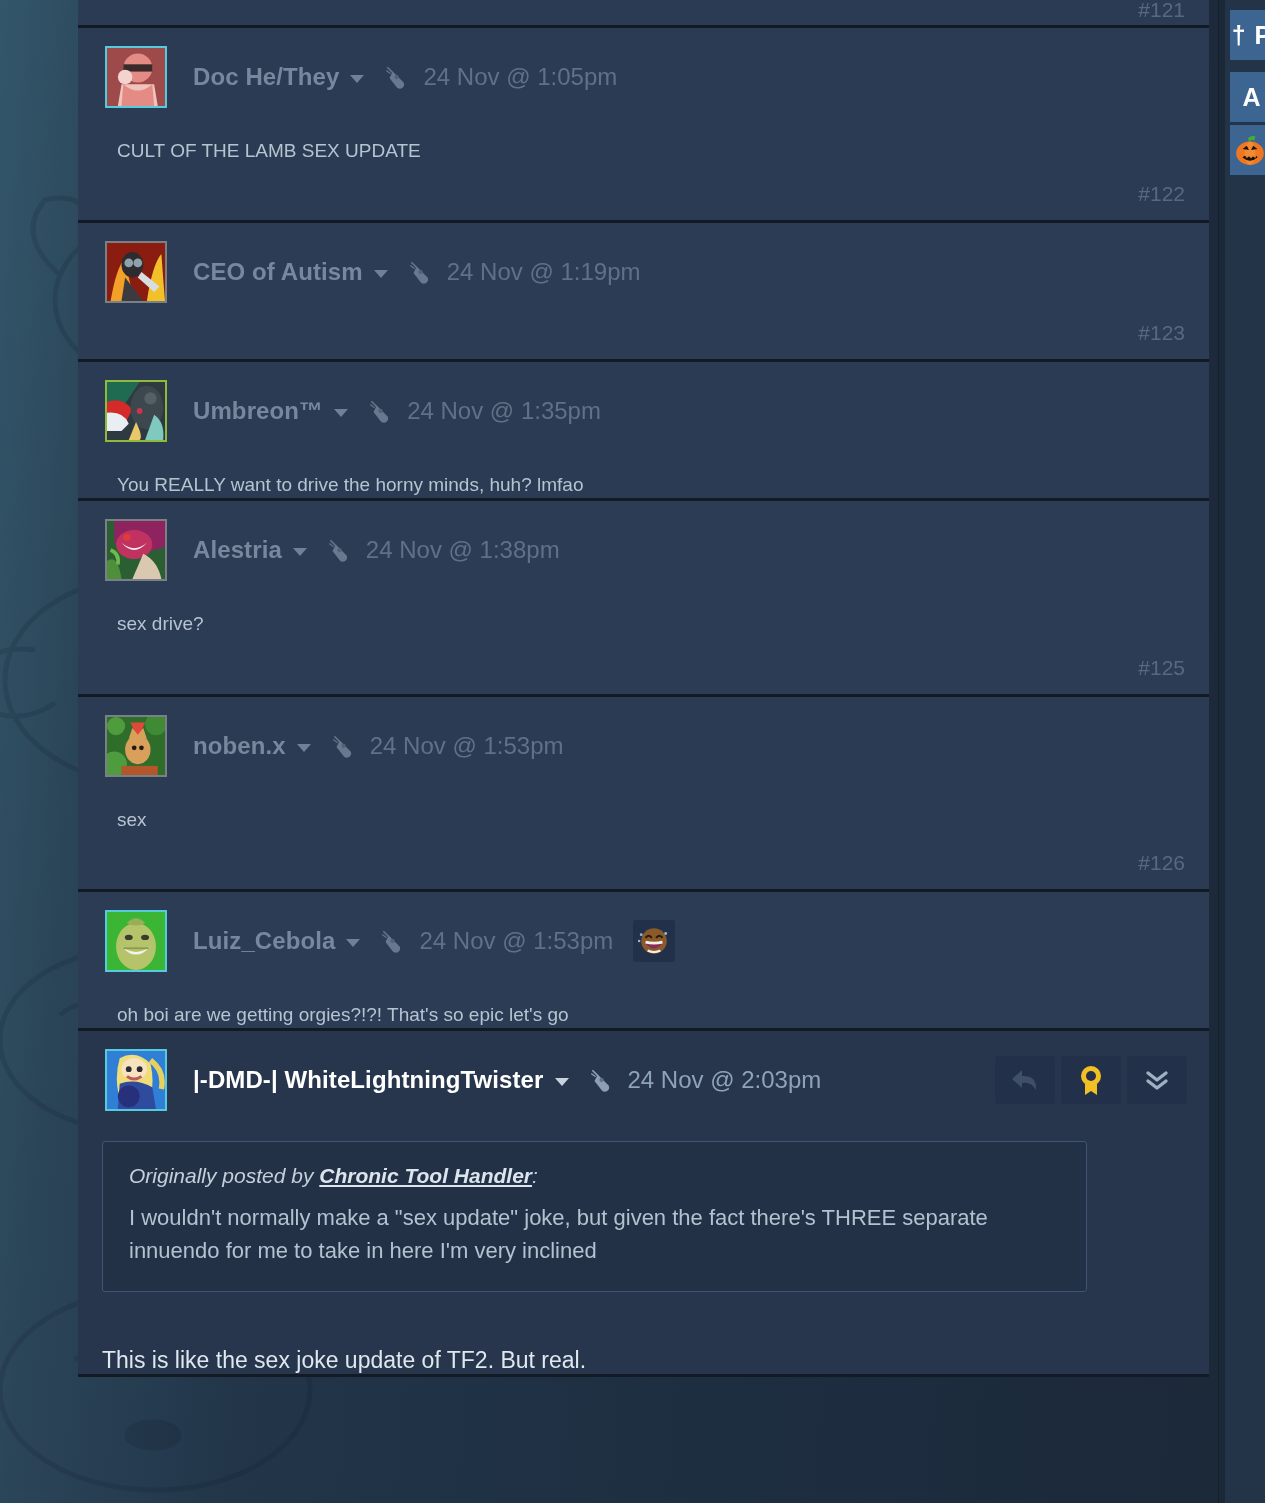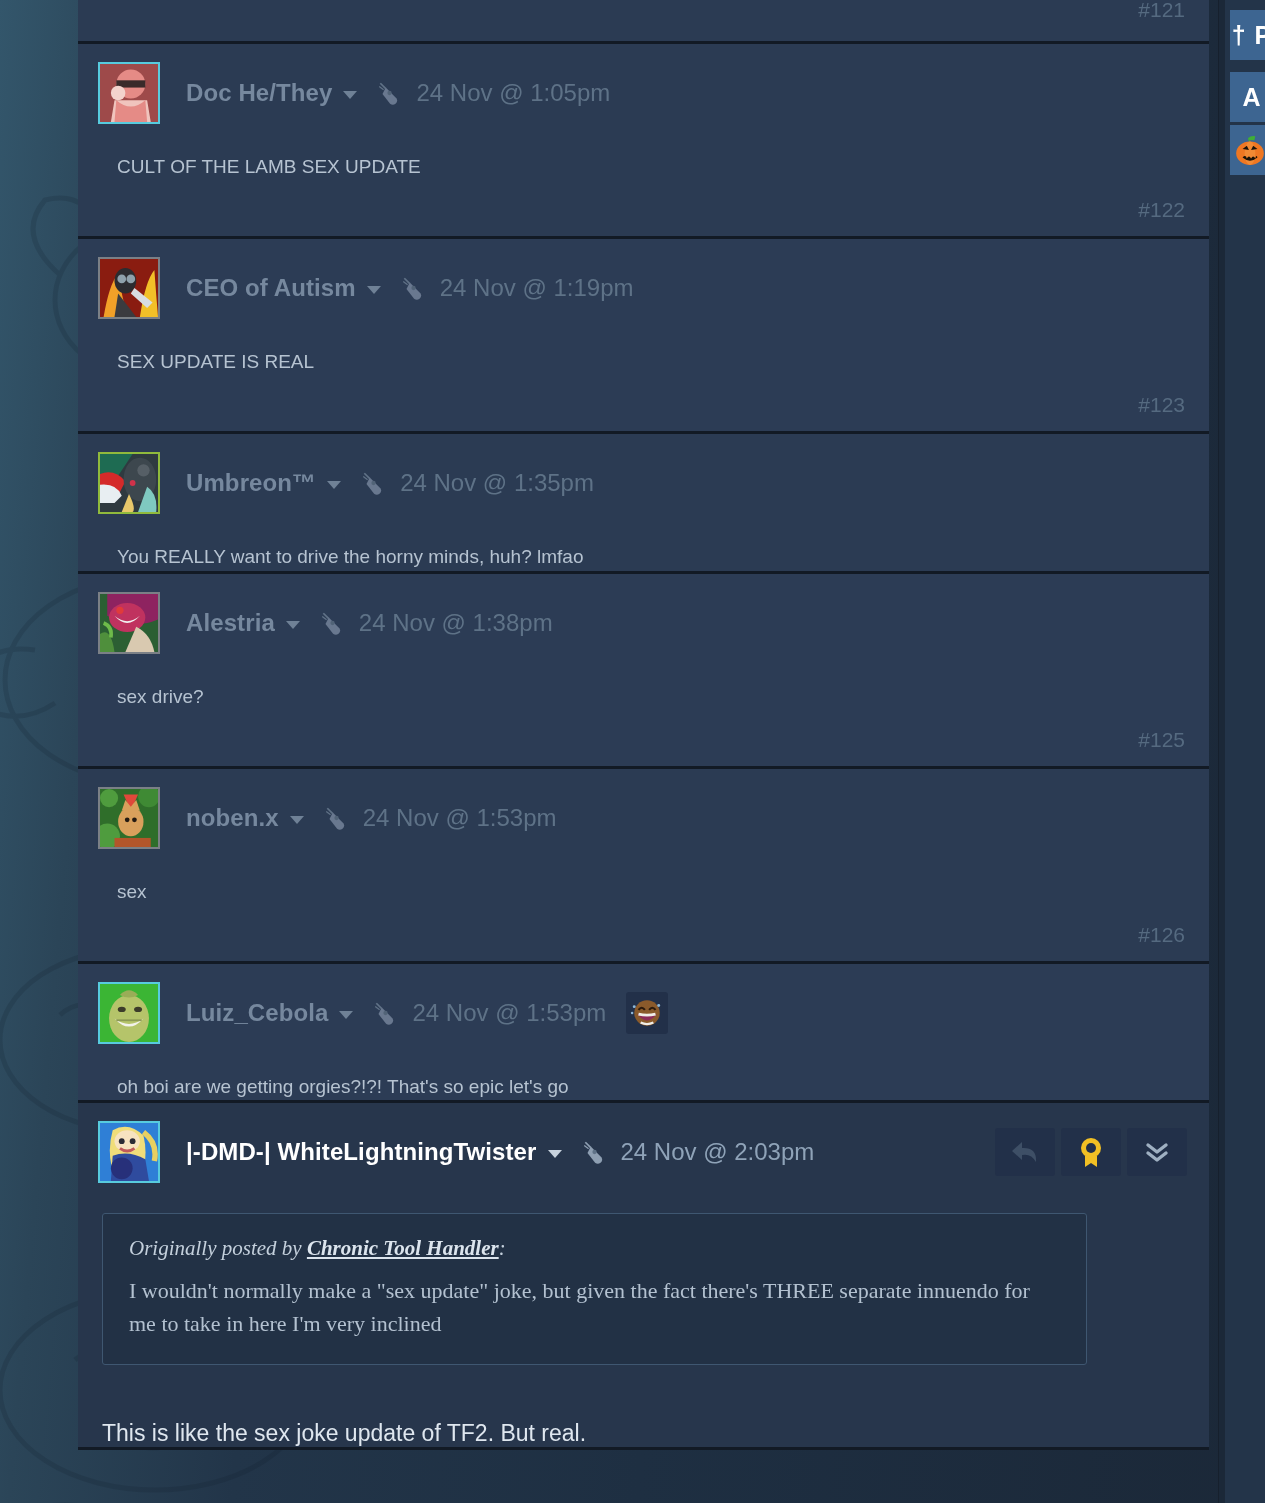--- a/index.html
+++ b/index.html
@@ -45,21 +45,21 @@
     border-bottom: 3px solid #121a25;
     padding: 18px 0 0 0;
     overflow: hidden;
   }
   .post.alt { background: #2c3c55; }
   .post.hover { background: #27364c; }
 
   .post-head {
     display: flex;
     align-items: center;
-    padding: 0 24px 0 20px;
+    padding: 0 24px 0 27px;
     min-height: 62px;
     position: relative;
   }
 
   .avatar {
     width: 62px; height: 62px;
     flex: 0 0 62px;
     border: 2px solid #6e7a86;
     background: #16202d;
     image-rendering: pixelated;
@@ -188,21 +188,21 @@
     font-size: 21px;
     color: #556a80;
     padding: 18px 24px 14px 0;
   }
 
   
   #top-stub {
     position: relative;
     background: #2b3b53;
     border-bottom: 3px solid #121a25;
-    height: 44px;
+    height: 28px;
   }
   #top-stub .post-num { padding: 0 24px 0 0; line-height: 20px; }
 
   
   #sidebar {
     position: absolute;
     right: 0; top: 0;
     width: 47px;
     height: 1503px;
     background: #1b2838;
@@ -320,21 +320,20 @@
           <span class="caret"></span>
           <svg class="mouse-icon" viewBox="0 0 24 24">
             <path d="M4 3 L9 8" stroke="#6a7c90" stroke-width="1.6" fill="none"></path>
             <path d="M3 6 L7 9" stroke="#6a7c90" stroke-width="1.2" fill="none"></path>
             <path d="M9 7 L19 17 a4 4 0 0 1 -6 5 L6 13 Z" fill="#74839a"></path>
             <circle cx="12.5" cy="12" r="2" fill="#586a7e"></circle>
           </svg>
           <span class="timestamp">24 Nov @ 1:19pm</span>
         </div>
       </div>
-      <div class="post-body">SEX UPDATE IS REAL</div>
       <div class="post-num">#123</div>
     </div>
 
     <div class="post">
       <div class="post-head">
         <div class="avatar ingame">
           <svg viewBox="0 0 32 32">
             <rect width="32" height="32" fill="#2f3a40"></rect>
             <path d="M0 0 H18 L10 12 H0 Z" fill="#1e6b52"></path>
             <path d="M0 11 q8 -3 14 4 l-3 6 H0 Z" fill="#d42a2a"></path>
@@ -507,21 +506,21 @@
           </button>
           <button class="act-btn">
             <svg width="30" height="24" viewBox="0 0 30 24">
               <path d="M6 5 L15 12 L24 5" stroke="#9fb0c2" stroke-width="3.4" fill="none" stroke-linecap="round" stroke-linejoin="round"></path>
               <path d="M6 13 L15 20 L24 13" stroke="#9fb0c2" stroke-width="3.4" fill="none" stroke-linecap="round" stroke-linejoin="round"></path>
             </svg>
           </button>
         </div>
       </div>
 
-      <div style="padding:30px 26px 9px 8px;font-family:Liberation Serif, serif;">
+      <div style="padding:30px 26px 9px 8px;">
         <div class="quote">
           <div class="quote-head">
             <span>Originally posted by</span>
             <a href="#">Chronic Tool Handler</a><span>:</span>
           </div>
           <div class="quote-text">I wouldn't normally make a "sex update" joke, but given the fact there's THREE separate innuendo for me to take in here I'm very inclined</div>
         </div>
       </div>
 
       <div class="after-quote">This is like the sex joke update of TF2. But real.</div>

